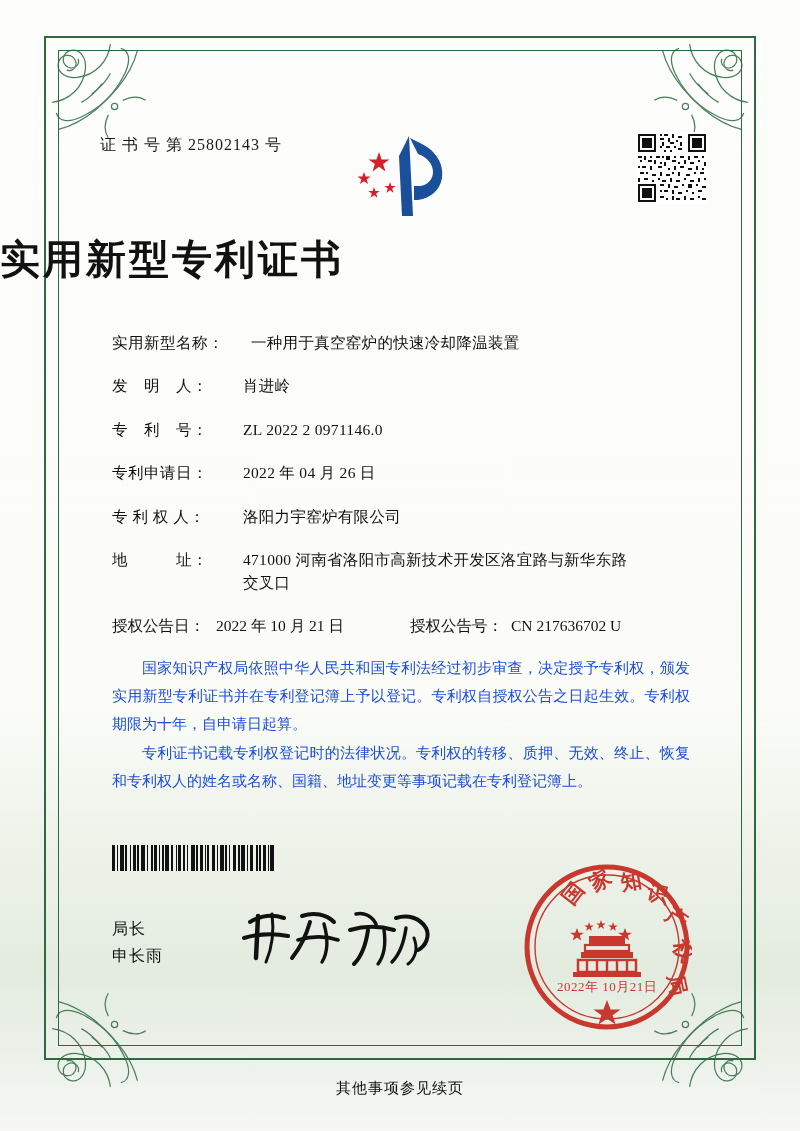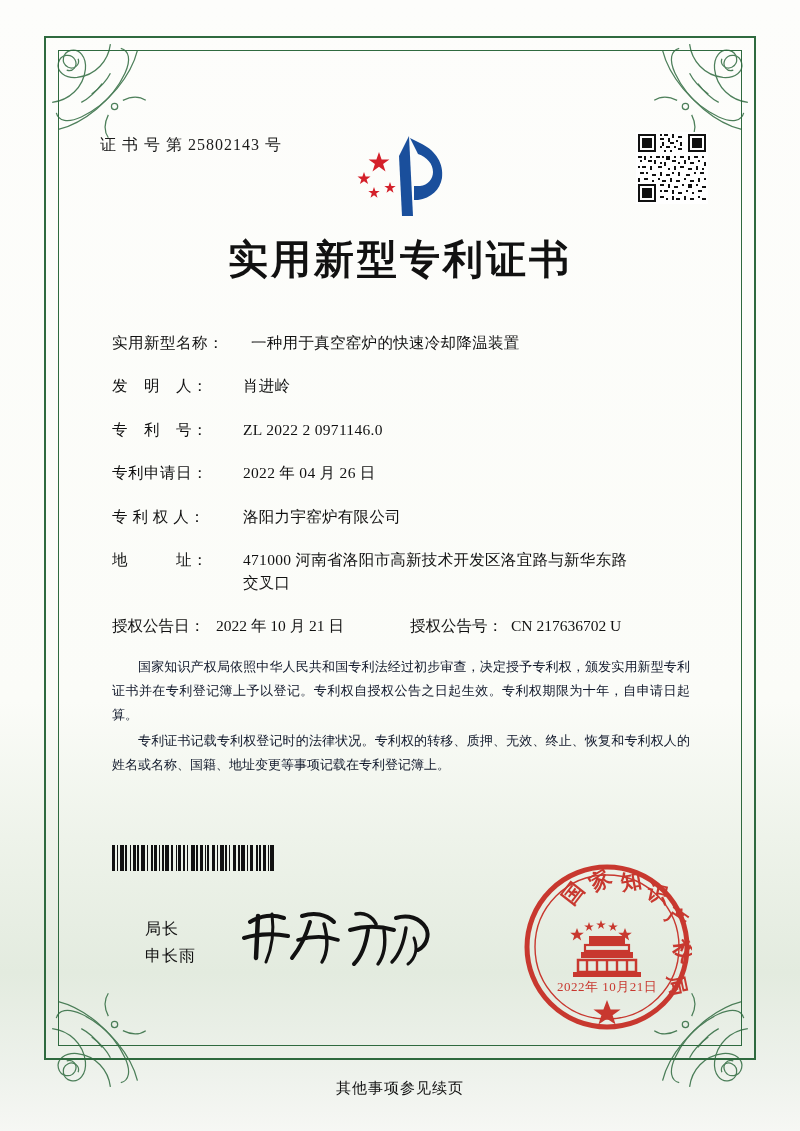--- a/index.html
+++ b/index.html
@@ -101,21 +101,21 @@
   .qr {
     position: absolute;
     right: 92px; top: 132px;
     width: 72px; height: 72px;
   }
   .qr svg { display:block; }
 
   .title {
     position: absolute;
     left: 0; right: 0; top: 232px;
-    text-align: center;
+    text-align: left;
     font-size: 40px;
     font-weight: 700;
     letter-spacing: 3px;
     color: #111;
     font-family: "DejaVu Serif", "Liberation Serif", serif;
   }
 
   
   .fields {
     position: absolute;
@@ -145,23 +145,23 @@
   .row-split .left { flex: 0 0 298px; display: flex; }
   .row-split .left .lbl { flex: 0 0 104px; white-space: pre; }
   .row-split .right { display: flex; }
   .row-split .right .lbl2 { margin-right: 8px; white-space: pre; }
 
   
   .body-text {
     position: absolute;
     left: 112px; top: 655px;
     width: 578px;
-    font-size: 13px;
+    font-size: 15px;
     line-height: 1.85;
-    color: #0f172a;
+    color: #1d4ed8;
     text-align: justify;
   }
   .body-text p { margin: 0 0 2px 0; text-indent: 2em; }
 
   
   .barcode {
     position: absolute;
     left: 112px; top: 845px;
     height: 26px;
     width: 215px;
@@ -171,21 +171,20 @@
   .barcode i { display:block; background:#111; height:100%; }
 
   
   .sig-label {
     position: absolute;
     left: 112px; top: 915px;
     font-size: 16px;
     line-height: 1.7;
     color: #111;
     letter-spacing: 1px;
-    margin-left: 33px;
   }
   .sig-hand {
     position: absolute;
     left: 238px; top: 900px;
     width: 200px; height: 72px;
   }
   .sig-hand svg { display:block; }
 
   
   .seal {

